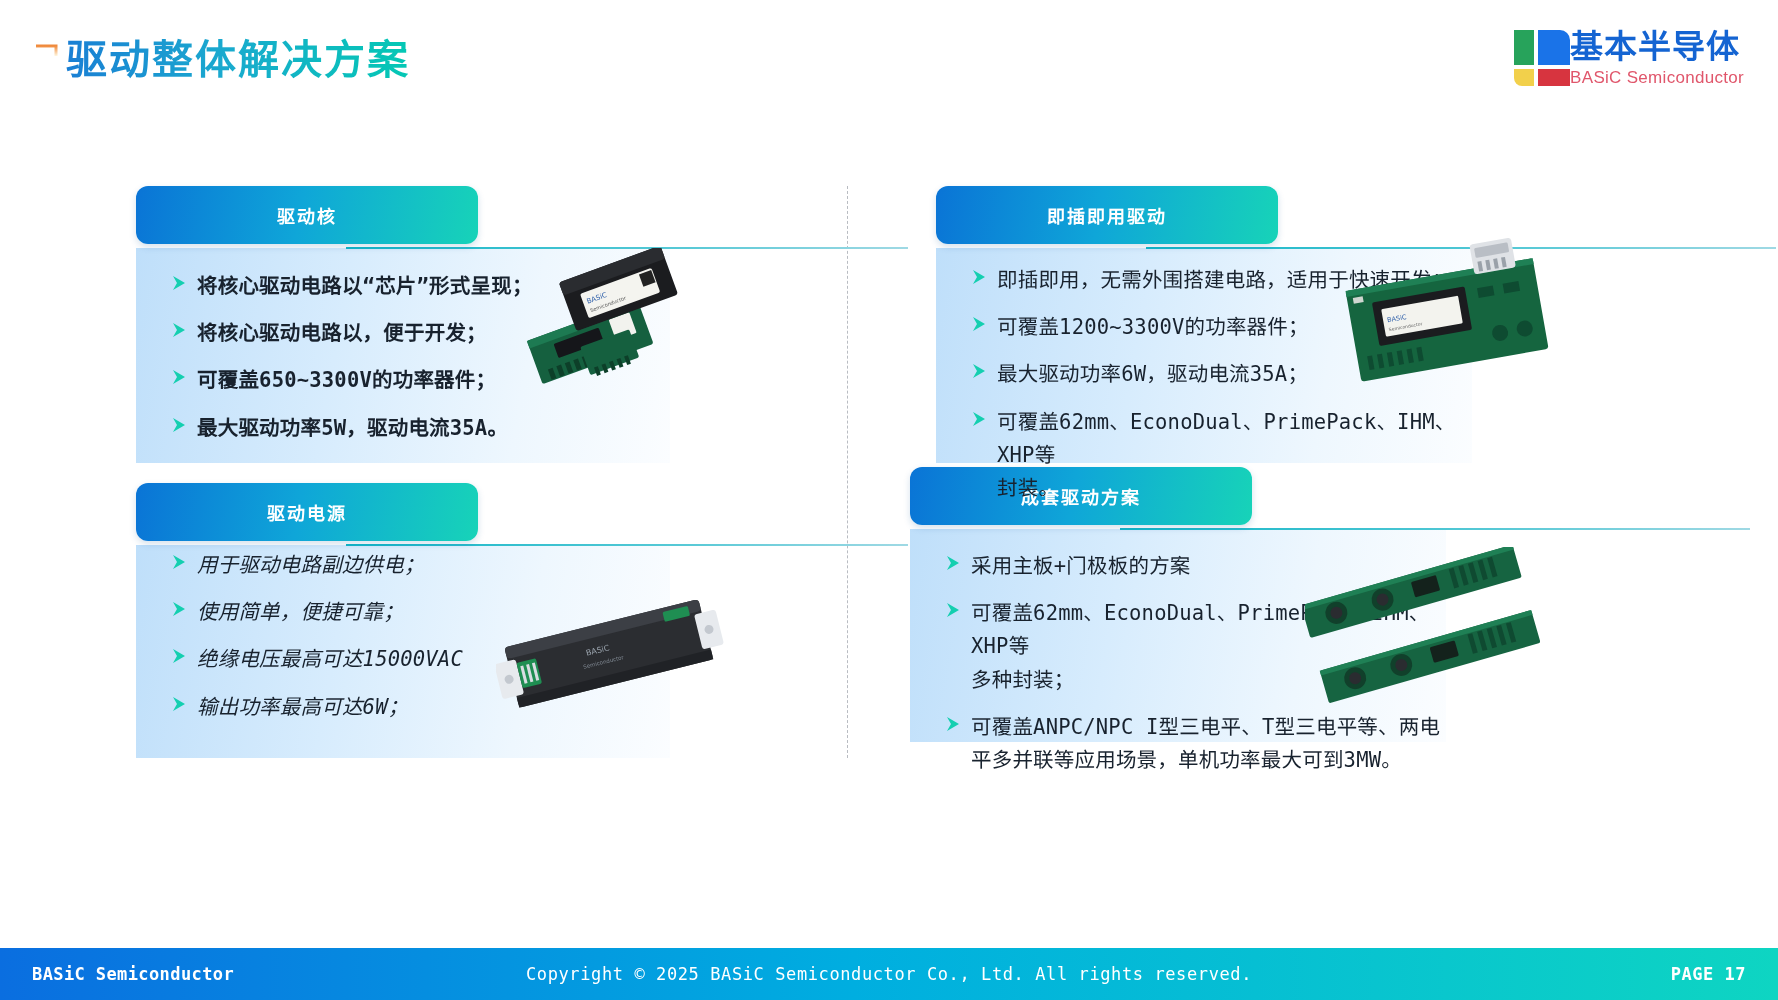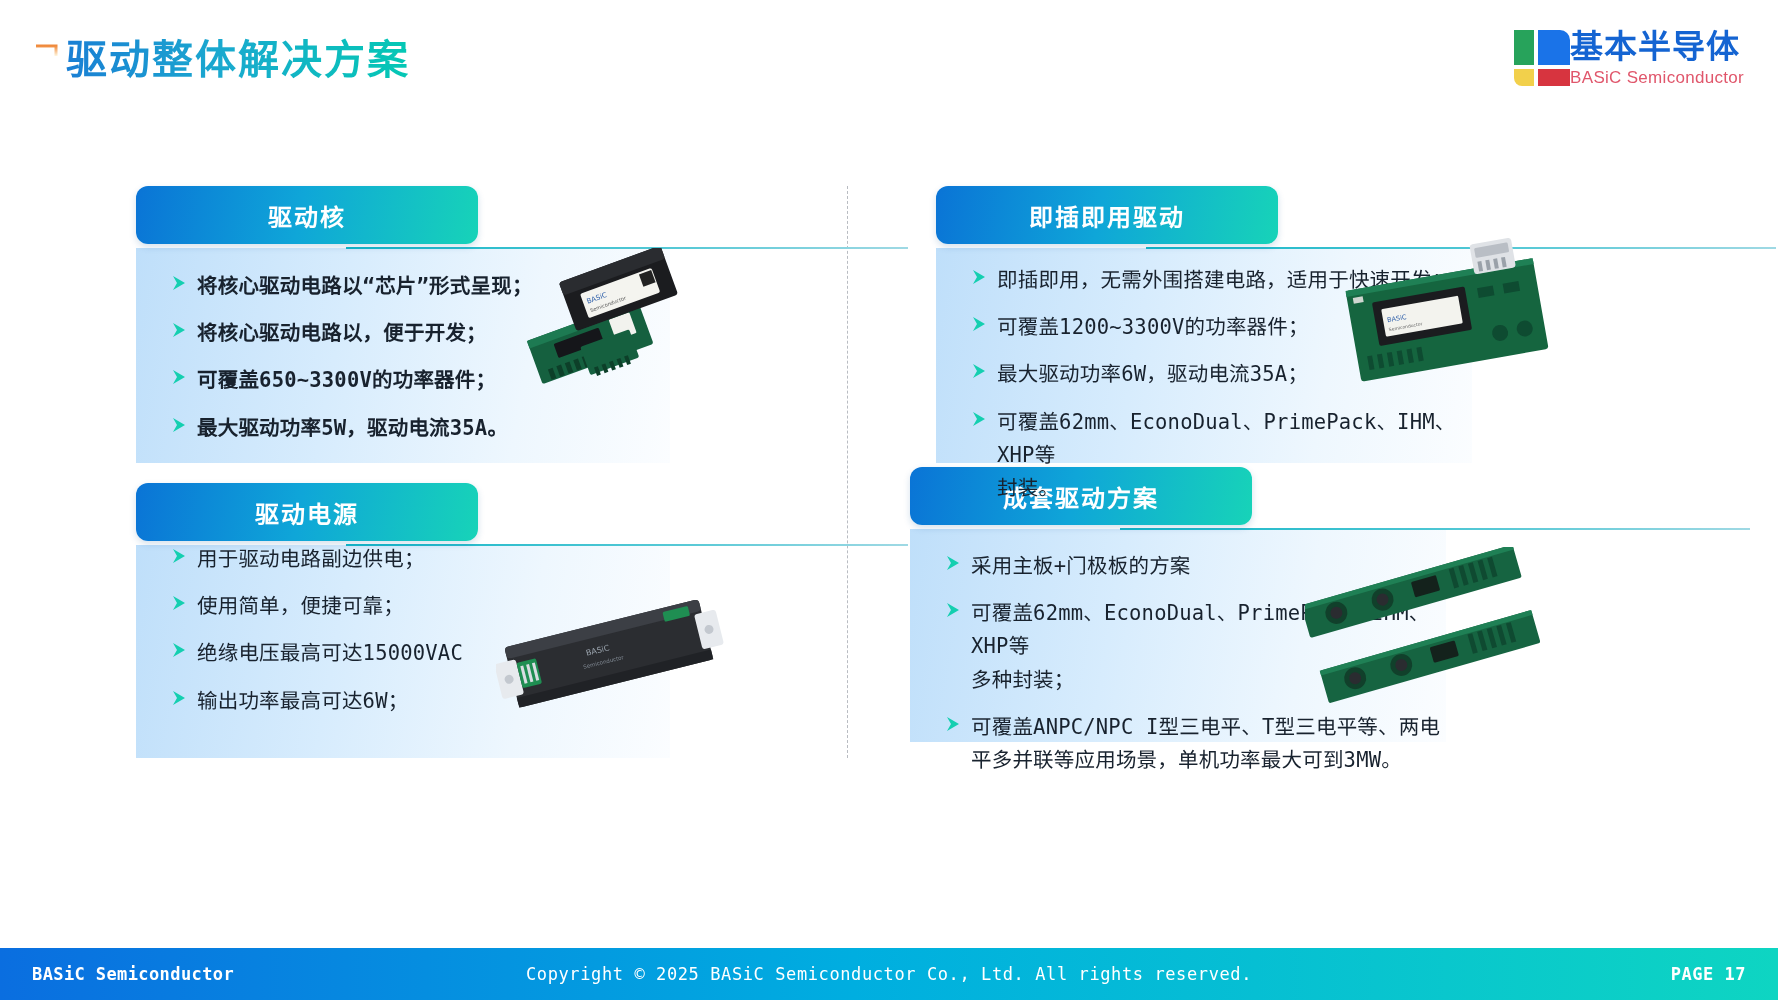--- a/index.html
+++ b/index.html
@@ -54,21 +54,21 @@
 
   .card-badge{
     position:absolute;left:0;top:0;z-index:3;
     height:58px;border-radius:12px;
     background:linear-gradient(100deg,#0a74d6 0%,#0fa6d8 48%,#17d3b8 100%);
     display:flex;align-items:center;justify-content:center;
     box-shadow:0 3px 7px rgba(20,90,150,.18);
     padding:0 26px;
   }
   .card-badge-label{
-    color:#ffffff;font-size:24px;font-weight:bold;letter-spacing:2px;
+    color:#ffffff;font-size:18px;font-weight:bold;letter-spacing:2px;
     font-family:"Liberation Sans","DejaVu Sans",sans-serif;white-space:nowrap;
   }
   .card-rule{
     position:absolute;height:1.6px;z-index:2;
     background:linear-gradient(90deg,#12b6c7 0%,#57c9d6 60%,#9fd9e4 100%);
   }
   .card-body{
     position:absolute;z-index:1;
     background:linear-gradient(100deg,#bfdffa 0%,#d7ecfd 38%,#eef7fe 72%,#fbfdff 100%);
   }
@@ -301,21 +301,21 @@
         </svg>
       </div>
     </div>
 
     <div class="card" style="left:136px;top:483px;width:640px;height:275px;">
       <div class="card-body" style="left:0;top:62px;width:534px;height:213px;"></div>
       <div class="card-rule" style="left:210px;top:61px;width:562px;"></div>
       <div class="card-badge" style="width:290px;">
         <span class="card-badge-label">驱动电源</span>
       </div>
-      <div class="bullets" style="left:35px;top:60px;width:420px;">
+      <div class="bullets" style="left:35px;top:66px;width:420px;font-style:italic;">
         <div class="bullet">
           <span class="bullet-arrow">
             <svg width="17" height="16" viewBox="0 0 17 16">
                 <path d="M2 1 L14 8 L2 15 L6 8 Z" fill="#14cfb0"></path>
               </svg>
           </span>
           <span class="bullet-text">用于驱动电路副边供电；</span>
         </div>
         <div class="bullet">
           <span class="bullet-arrow">

